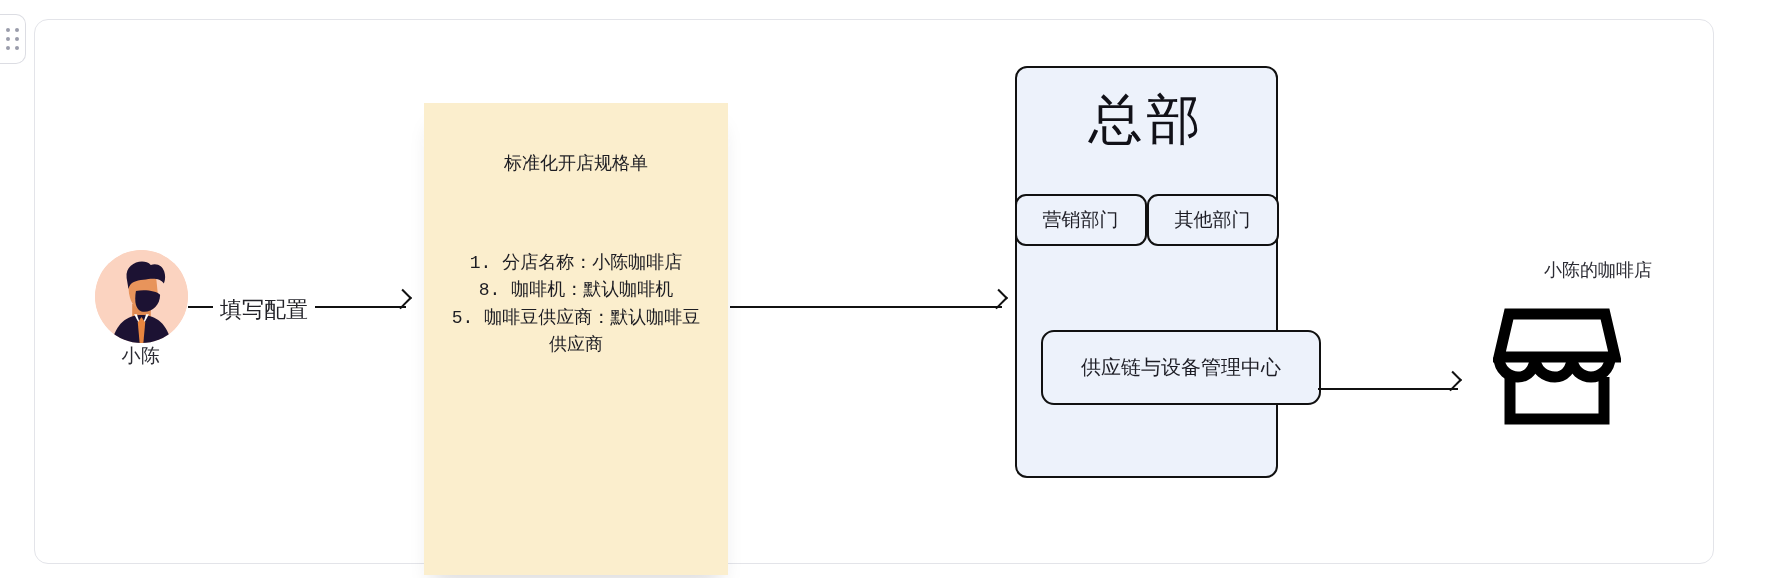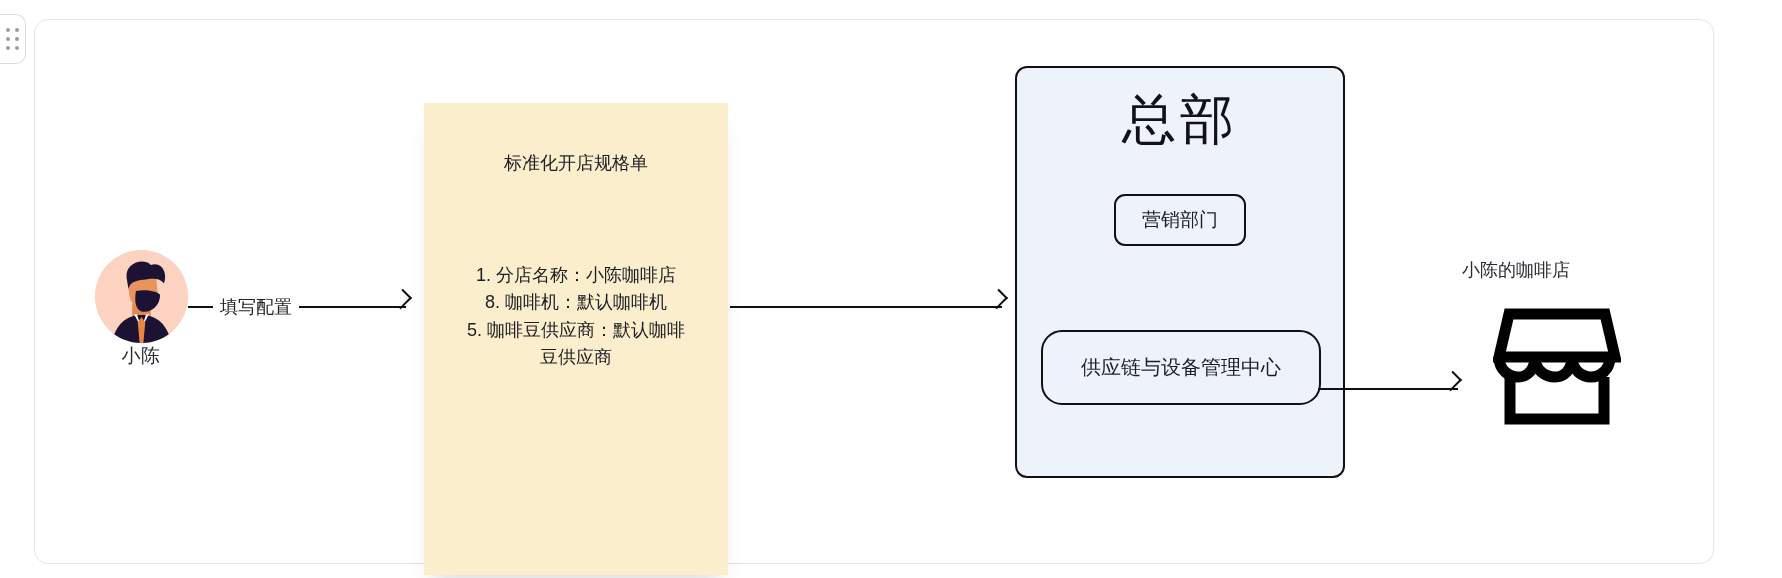--- a/index.html
+++ b/index.html
@@ -103,21 +103,21 @@
     width: 13px;
     height: 16px;
     border-top: 2.6px solid #111111;
     border-right: 2.6px solid #111111;
     transform: skewX(0deg) rotate(45deg);
     transform-origin: 100% 0%;
     box-sizing: border-box;
   }
   .edge-label {
     position: absolute;
-    font-size: 18px;
+    font-size: 22px;
     color: #222228;
     background: #ffffff;
     padding: 0 7px;
     white-space: nowrap;
   }
 
   
   #spec-note {
     position: absolute;
     left: 424px;
@@ -128,41 +128,42 @@
     box-shadow: 0 16px 22px -10px rgba(40,40,50,0.18);
   }
   #spec-note-title {
     margin-top: 48px;
     text-align: center;
     font-size: 18px;
     color: #1d1d23;
     font-weight: 400;
   }
   #spec-note-list {
-    margin: 16px;
+    margin: 4px;
     padding: 0 22px;
     list-style: none;
     position: absolute;
     top: 143px;
     left: 0;
     right: 0;
     text-align: center;
+    font-family: Liberation Mono, monospace;
   }
   #spec-note-list li {
     font-size: 18px;
     line-height: 1.52;
     color: #1d1d23;
   }
 
   
   #hq-box {
     position: absolute;
     left: 1015px;
     top: 66px;
-    width: 330px;
+    width: 263px;
     height: 412px;
     box-sizing: border-box;
     background: #edf2fb;
     border: 2.6px solid #111111;
     border-radius: 12px;
   }
   #hq-title {
     margin-top: 20px;
     text-align: center;
     font-size: 54px;
@@ -194,33 +195,33 @@
   #supply-chain-box {
     position: absolute;
     left: 24px;
     top: 262px;
     width: 280px;
     box-sizing: border-box;
     padding: 22px 6px;
     text-align: center;
     background: #edf2fb;
     border: 2.6px solid #111111;
-    border-radius: 21px;
+    border-radius: 13px;
     font-size: 20px;
     color: #1d1d25;
     cursor: pointer;
   }
 
   
   #store-node {
     position: absolute;
     left: 1462px;
     top: 258px;
     width: 190px;
-    text-align: left;
+    text-align: right;
   }
   #store-label {
     font-size: 18px;
     color: #2b2b33;
     white-space: nowrap;
   }
   #store-icon {
     margin: 25px auto 0 auto;
     width: 128px;
     height: 118px;
@@ -283,20 +284,21 @@
     </ul>
   </div>
 
   <div class="arrow-line" style="left:730px; top:306px; width:272px;"></div>
   <div class="arrow-head" style="left:1008px; top:306px;"></div>
 
   <div id="hq-box">
     <div id="hq-title">总部</div>
     <div id="hq-dept-row">
       <div class="dept-chip">营销部门</div>
+      <div class="dept-chip">其他部门</div>
     </div>
     <div id="supply-chain-box">供应链与设备管理中心</div>
   </div>
 
   <div class="arrow-line" style="left:1318px; top:388px; width:140px;"></div>
   <div class="arrow-head" style="left:1462px; top:388px;"></div>
 
   <div id="store-node">
     <div id="store-label">小陈的咖啡店</div>
     <div id="store-icon">

